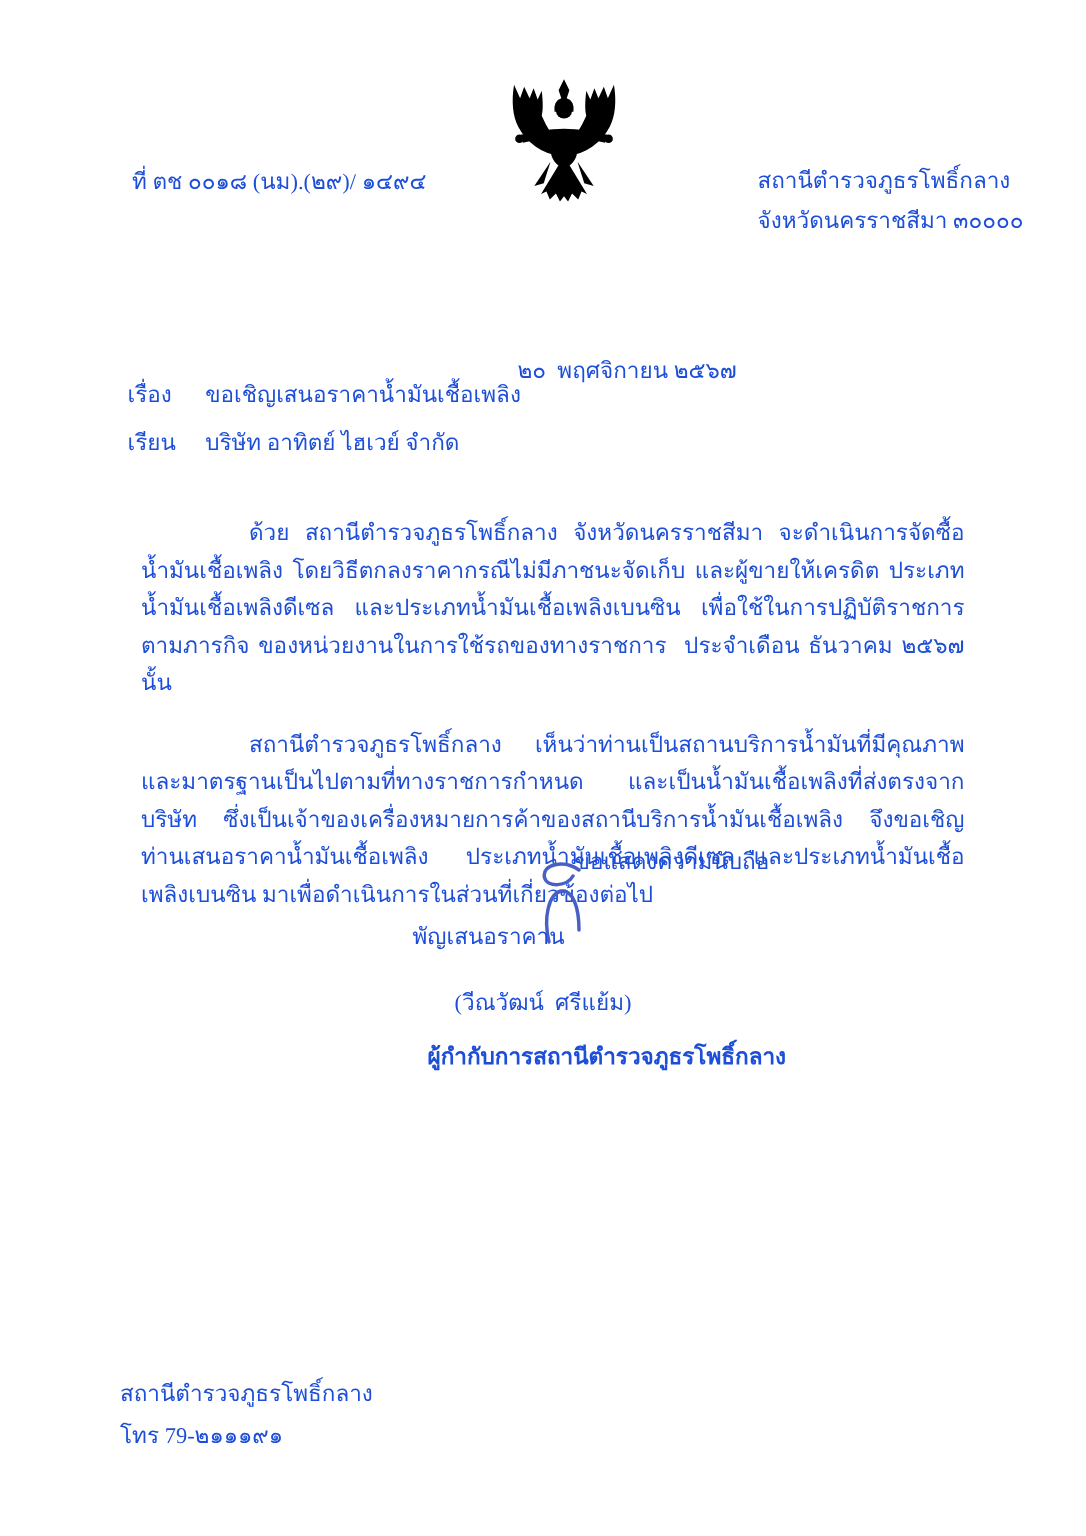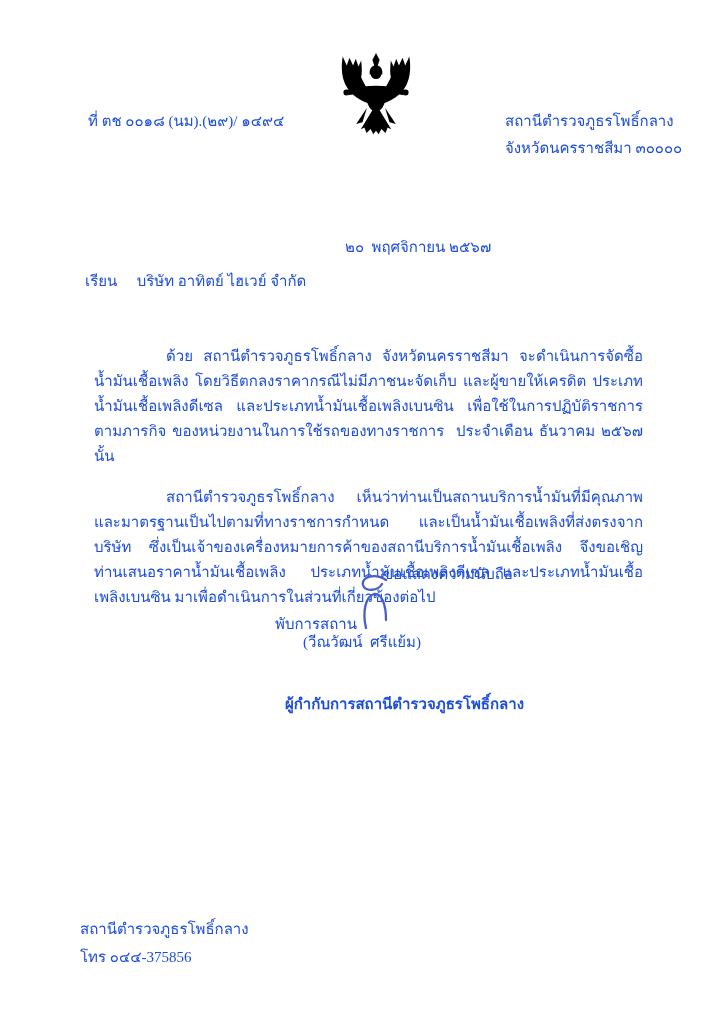--- a/index.html
+++ b/index.html
@@ -17,34 +17,34 @@
   }
   .t { white-space: pre-wrap; }
   .abs { position: absolute; }
 
   .ref-number   { left: 88px;  top: 109px; }
   .emblem       { left: 331px; top: 52px; width: 90px; height: 90px; }
   .addr-block   { left: 505px; top: 108px; line-height: 27px; }
   .date-line    { left: 345px; top: 222px; margin-top: 13px; }
 
   .subject-line { left: 85px; top: 251px; }
-  .to-line      { left: 85px; top: 269px; }
+  .to-line      { left: 85px; top: 283px; }
   .meta-label   { display: inline-block; width: 48px; }
 
   .body-block {
     left: 78px; top: 328px; width: 581px;
     line-height: 25px;
     text-align: justify;
   }
   .body-block p { text-indent: 72px; margin: 16px; }
 
   .salutation   { left: 347px; top: 562px; margin-left: 36px; }
   .signature    { left: 336px; top: 574px; width: 72px; height: 56px; }
   .rank         { left: 275px; top: 612px; }
-  .signer-name  { left: 303px; top: 630px; }
+  .signer-name  { left: 303px; top: 656px; }
   .signer-pos   { left: 285px; top: 692px; font-weight: bold; }
 
   .footer-org   { left: 80px; top: 917px; }
   .footer-phone { left: 80px; top: 945px; }
 </style>
 </head>
 <body>
 
 <div class="page">
 
@@ -73,43 +73,47 @@
     </svg>
   </div>
 
   <div class="abs addr-block">
     <div class="t">สถานีตำรวจภูธรโพธิ์กลาง</div>
     <div class="t">จังหวัดนครราชสีมา ๓๐๐๐๐</div>
   </div>
 
   <div class="abs date-line t">๒๐  พฤศจิกายน ๒๕๖๗</div>
 
+  <div class="abs subject-line">
+    <span class="meta-label t">เรื่อง</span>
+    <span class="t">ขอเชิญเสนอราคาน้ำมันเชื้อเพลิง</span>
+  </div>
 
   <div class="abs to-line">
     <span class="meta-label t">เรียน</span>
     <span class="t">บริษัท อาทิตย์ ไฮเวย์ จำกัด</span>
   </div>
 
   <div class="abs body-block">
     <p class="t">ด้วย สถานีตำรวจภูธรโพธิ์กลาง จังหวัดนครราชสีมา จะดำเนินการจัดซื้อน้ำมันเชื้อเพลิง โดยวิธีตกลงราคากรณีไม่มีภาชนะจัดเก็บ และผู้ขายให้เครดิต ประเภทน้ำมันเชื้อเพลิงดีเซล และประเภทน้ำมันเชื้อเพลิงเบนซิน เพื่อใช้ในการปฏิบัติราชการตามภารกิจ ของหน่วยงานในการใช้รถของทางราชการ  ประจำเดือน ธันวาคม ๒๕๖๗ นั้น</p>
     <p class="t">สถานีตำรวจภูธรโพธิ์กลาง เห็นว่าท่านเป็นสถานบริการน้ำมันที่มีคุณภาพและมาตรฐานเป็นไปตามที่ทางราชการกำหนด และเป็นน้ำมันเชื้อเพลิงที่ส่งตรงจากบริษัท ซึ่งเป็นเจ้าของเครื่องหมายการค้าของสถานีบริการน้ำมันเชื้อเพลิง จึงขอเชิญท่านเสนอราคาน้ำมันเชื้อเพลิง  ประเภทน้ำมันเชื้อเพลิงดีเซล และประเภทน้ำมันเชื้อเพลิงเบนซิน มาเพื่อดำเนินการในส่วนที่เกี่ยวข้องต่อไป</p>
   </div>
 
   <div class="abs salutation t">ขอแสดงความนับถือ</div>
 
   <div class="abs signature">
     <svg viewBox="0 0 72 56" width="72" height="56" fill="none" stroke="#4a5fc5" stroke-width="2.3" stroke-linecap="round" aria-hidden="true">
       <path d="M50 6 C40 -1 25 2 27 11 C29 18 42 17 46 10"></path>
       <path d="M30 54 C26 37 30 22 38 20 C46 19 50 31 50 46"></path>
     </svg>
   </div>
 
-  <div class="abs rank t">พับการสถาน</div>
+  <div class="abs rank t">พัญเสนอราคาน</div>
 
   <div class="abs signer-name t">(วีณวัฒน์  ศรีแย้ม)</div>
 
   <div class="abs signer-pos t">ผู้กำกับการสถานีตำรวจภูธรโพธิ์กลาง</div>
 
   <div class="abs footer-org t">สถานีตำรวจภูธรโพธิ์กลาง</div>
 
-  <div class="abs footer-phone t">โทร ๐๔๔-375856</div>
+  <div class="abs footer-phone t">โทร 79-๒๑๑๑๙๑</div>
 
 </div>
 
 </body></html>

